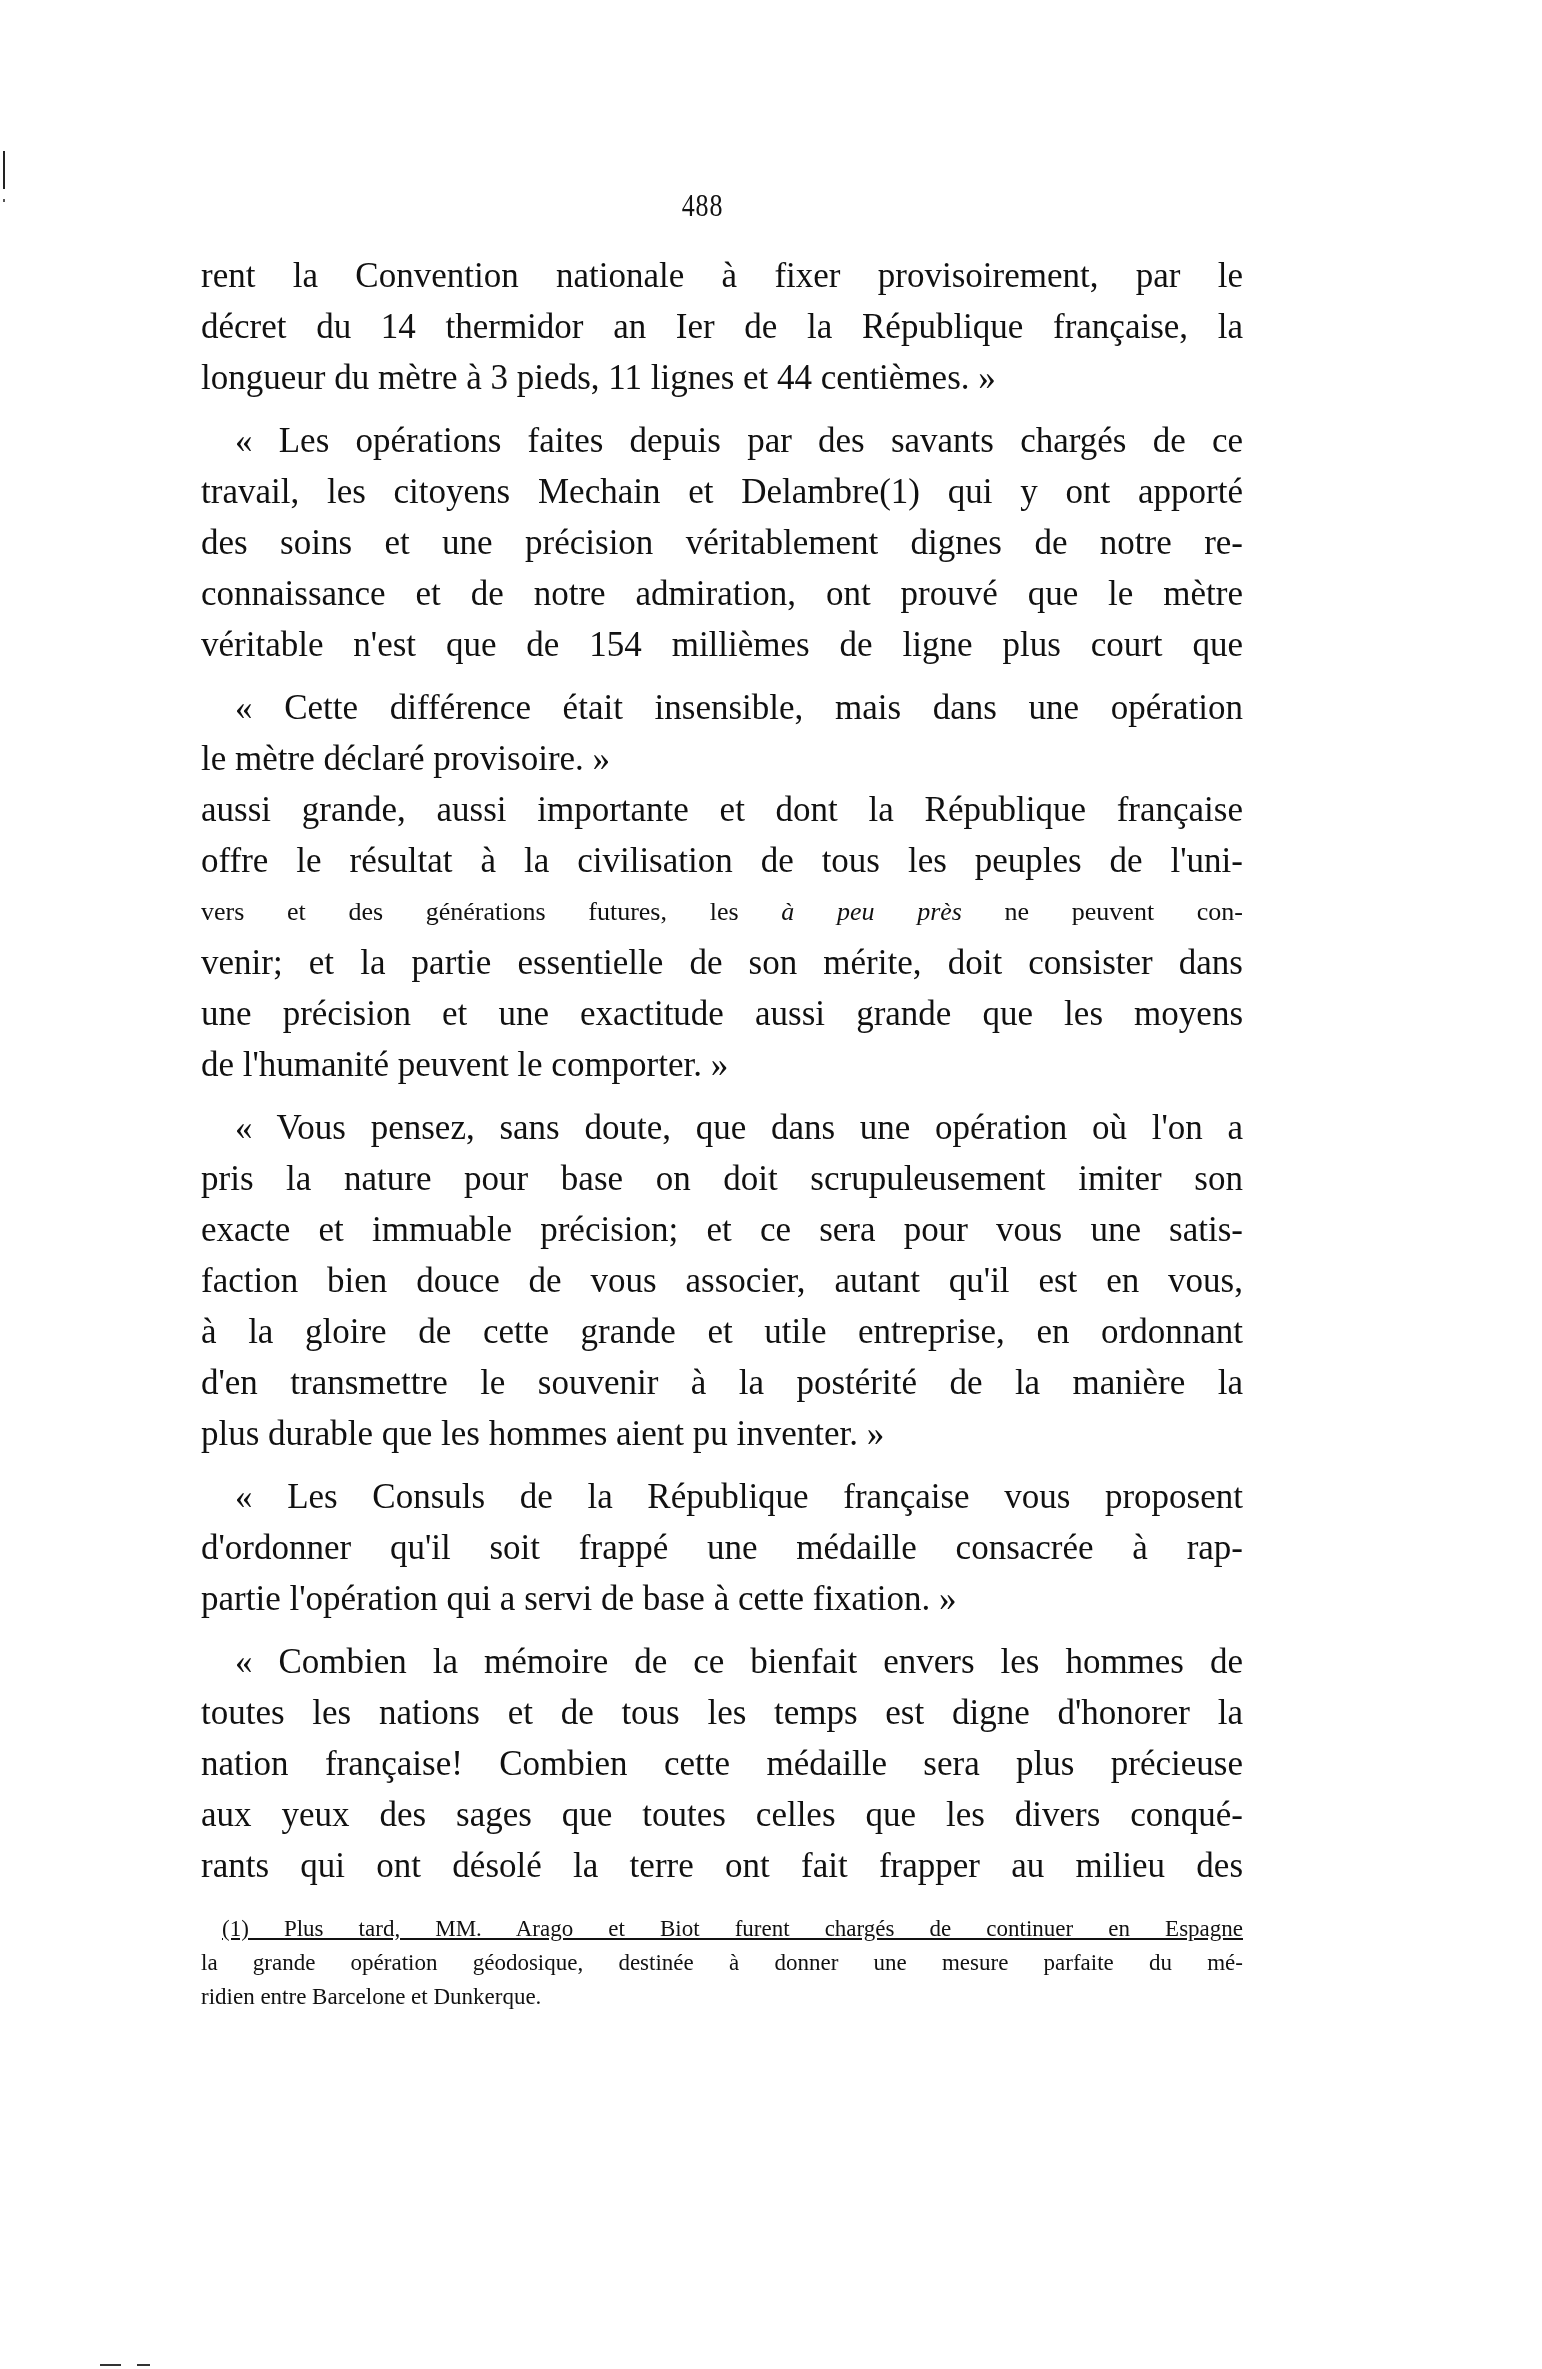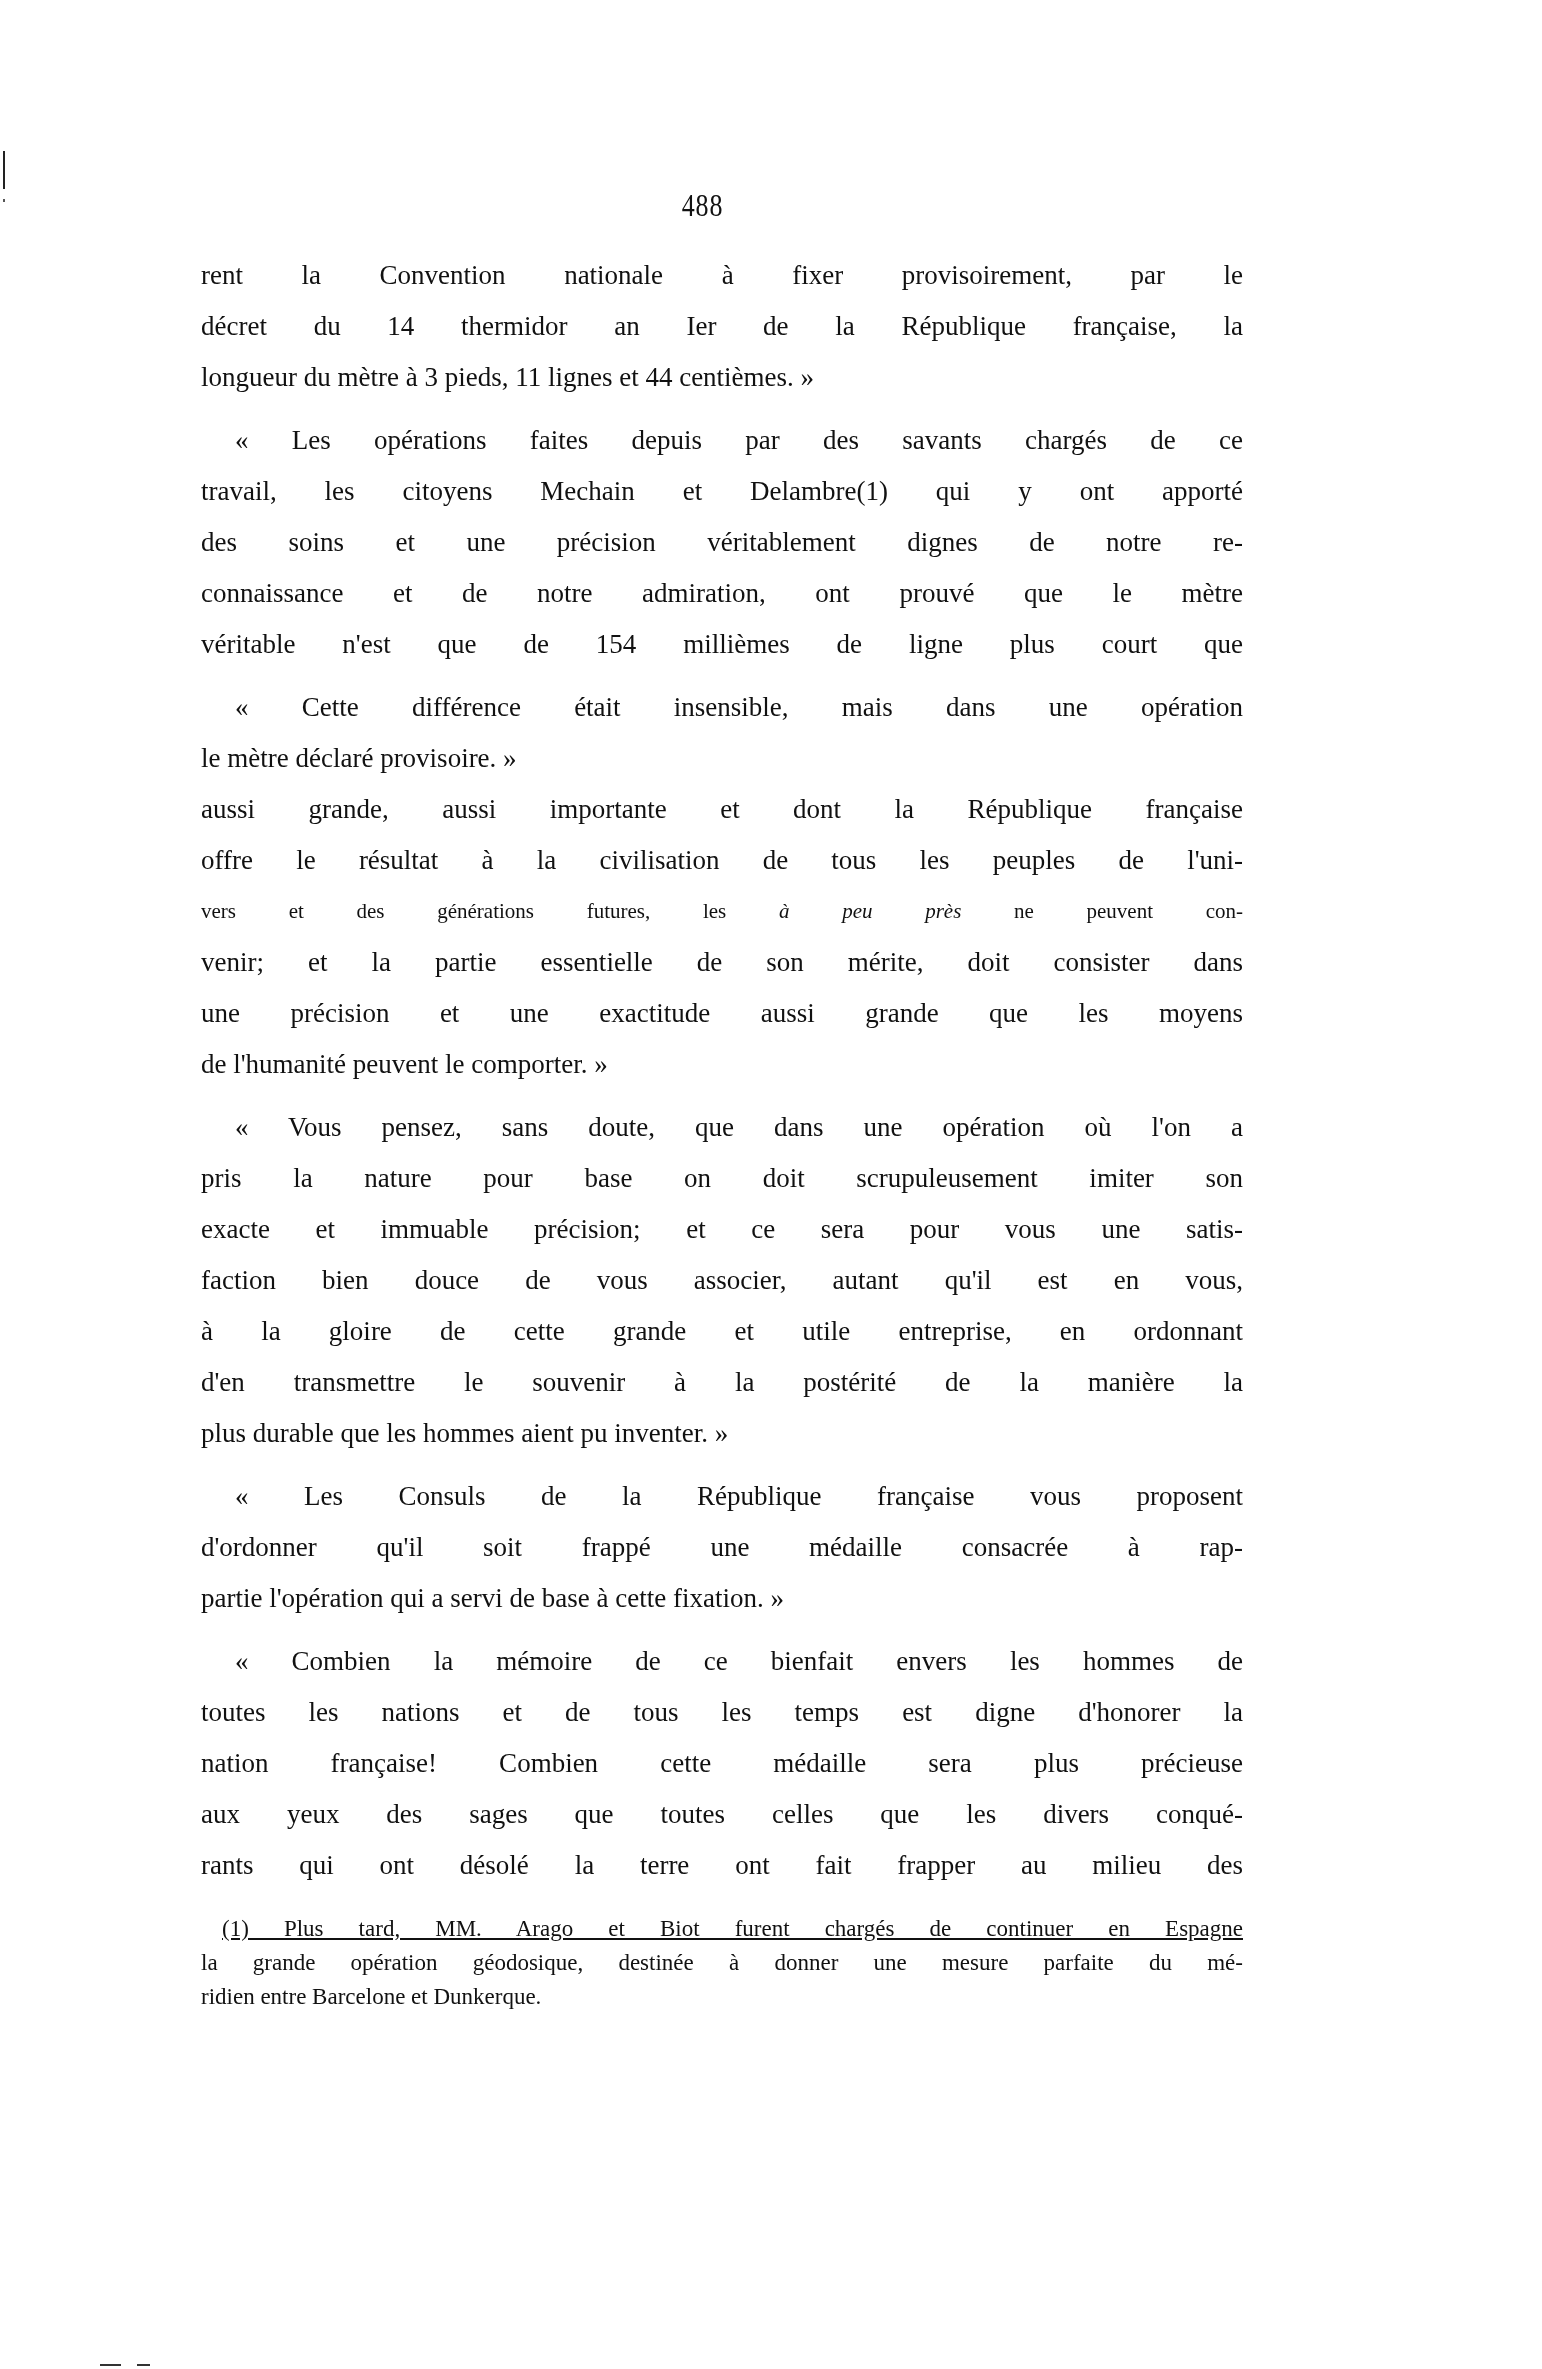--- a/index.html
+++ b/index.html
@@ -9,21 +9,21 @@
     .page-number {
       position: absolute; left: 0; width: 1405px; top: 187px; text-align: center;
       font-family: "Liberation Serif", serif; font-size: 32.5px; letter-spacing: 1px;
       transform: scaleX(0.8); transform-origin: center;
     }
     .text-block {
       position: absolute; left: 201px; top: 250px; width: 1042px;
     }
     .line {
       display: block; height: 51px; line-height: 51px; white-space: nowrap;
-      font-family: "Liberation Serif", serif; font-size: 27px;
+      font-family: "Liberation Serif", serif; font-size: 35px;
       text-align: justify; text-align-last: justify;
       transform-origin: left center;
     }
     .line.last { text-align-last: left; }
     .line.indent { padding-left: 34px; margin-top: 12px; }
     em { font-style: italic; }
     .footnotes { position: absolute; left: 201px; top: 1912px; width: 1042px; }
     .fn-line {
       display: block; height: 34px; line-height: 34px; white-space: nowrap;
       font-family: "Liberation Serif", serif; font-size: 23px;
@@ -47,21 +47,21 @@
     <div class="line last">longueur du mètre à 3 pieds, 11 lignes et 44 centièmes. »</div>
     <div class="line indent">« Les opérations faites depuis par des savants chargés de ce</div>
     <div class="line">travail, les citoyens Mechain et Delambre(1) qui y ont apporté</div>
     <div class="line">des soins et une précision véritablement dignes de notre re-</div>
     <div class="line">connaissance et de notre admiration, ont prouvé que le mètre</div>
     <div class="line">véritable n'est que de 154 millièmes de ligne plus court que</div>
     <div class="line indent">« Cette différence était insensible, mais dans une opération</div>
     <div class="line last">le mètre déclaré provisoire. »</div>
     <div class="line">aussi grande, aussi importante et dont la République française</div>
     <div class="line">offre le résultat à la civilisation de tous les peuples de l'uni-</div>
-    <div class="line" style="font-size: 21px;"><span>vers et des générations futures, les </span><em>à peu près</em><span> ne peuvent con-</span></div>
+    <div class="line" style="font-size: 26px;"><span>vers et des générations futures, les </span><em>à peu près</em><span> ne peuvent con-</span></div>
     <div class="line">venir; et la partie essentielle de son mérite, doit consister dans</div>
     <div class="line">une précision et une exactitude aussi grande que les moyens</div>
     <div class="line last">de l'humanité peuvent le comporter. »</div>
     <div class="line indent">« Vous pensez, sans doute, que dans une opération où l'on a</div>
     <div class="line">pris la nature pour base on doit scrupuleusement imiter son</div>
     <div class="line">exacte et immuable précision; et ce sera pour vous une satis-</div>
     <div class="line">faction bien douce de vous associer, autant qu'il est en vous,</div>
     <div class="line">à la gloire de cette grande et utile entreprise, en ordonnant</div>
     <div class="line">d'en transmettre le souvenir à la postérité de la manière la</div>
     <div class="line last">plus durable que les hommes aient pu inventer. »</div>

